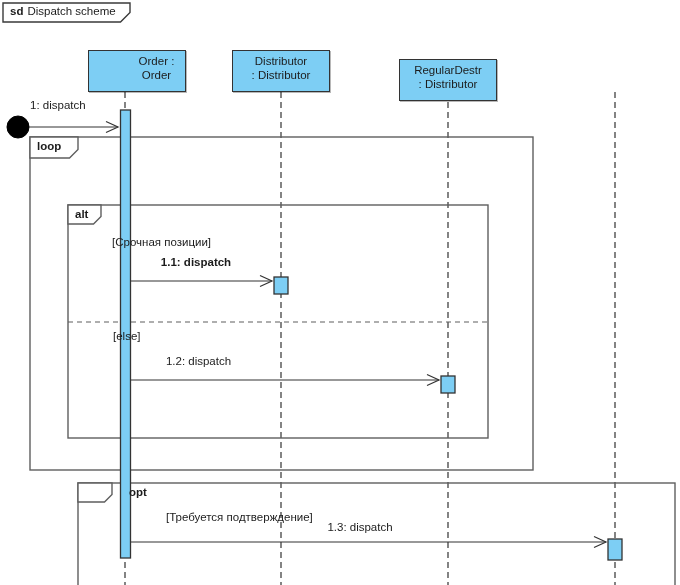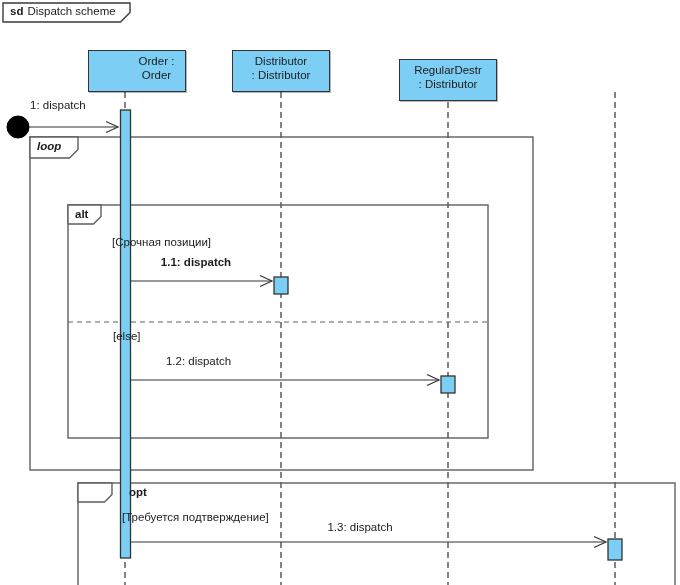--- a/index.html
+++ b/index.html
@@ -41,28 +41,28 @@
     border:1.5px solid var(--shape-border);
     box-shadow:1px 1px 0 rgba(0,0,0,0.28);
     display:flex;flex-direction:column;align-items:center;justify-content:flex-start;
     padding-top:3px;font-size:11.5px;line-height:14px;text-align:center;
   }
   .head-order{left:88px;top:50px;padding-left:39px;}
   .head-express{left:232px;top:50px;}
   .head-regular{left:399px;top:50px;margin-top:9px;}
   .head-messanger{left:566px;top:50px;}
 
-  .kw-loop{left:37px;top:140px;font-style:italic;}
+  .kw-loop{left:37px;top:140px;}
   .kw-alt{left:75px;top:208px;}
   .kw-opt{left:85px;top:486px;margin-left:44px;}
 
   .guard-loop{left:85px;top:161px;}
   .guard-alt1{left:112px;top:236px;}
   .guard-else{left:113px;top:330px;}
-  .guard-opt{left:122px;top:511px;}
+  .guard-opt{left:122px;top:511px;padding-left:44px;}
 
   .msg-label{text-align:center;}
   .msg1{left:30px;top:99px;}
   .msg2{left:146px;top:256px;width:100px;font-weight:bold;}
   .msg3{left:146px;top:355px;width:105px;text-align:center;}
   .msg4{left:305px;top:521px;width:110px;}
 </style>
 </head>
 <body>
 

